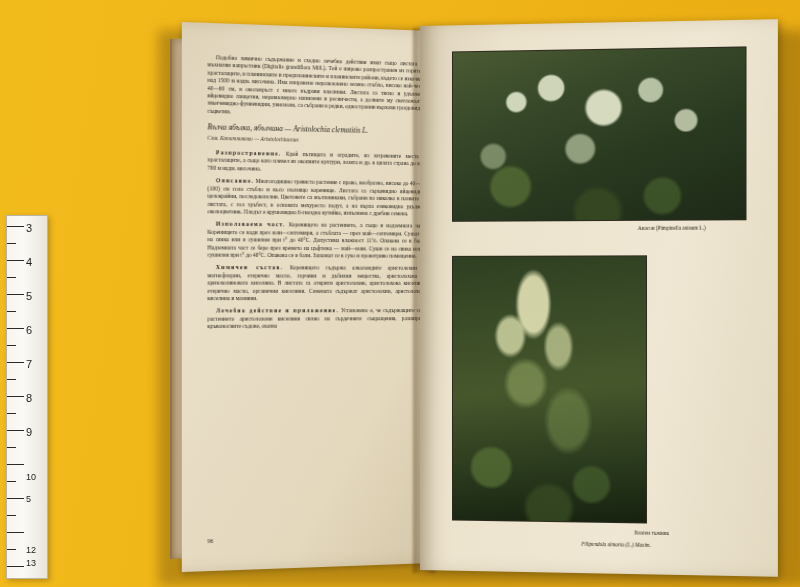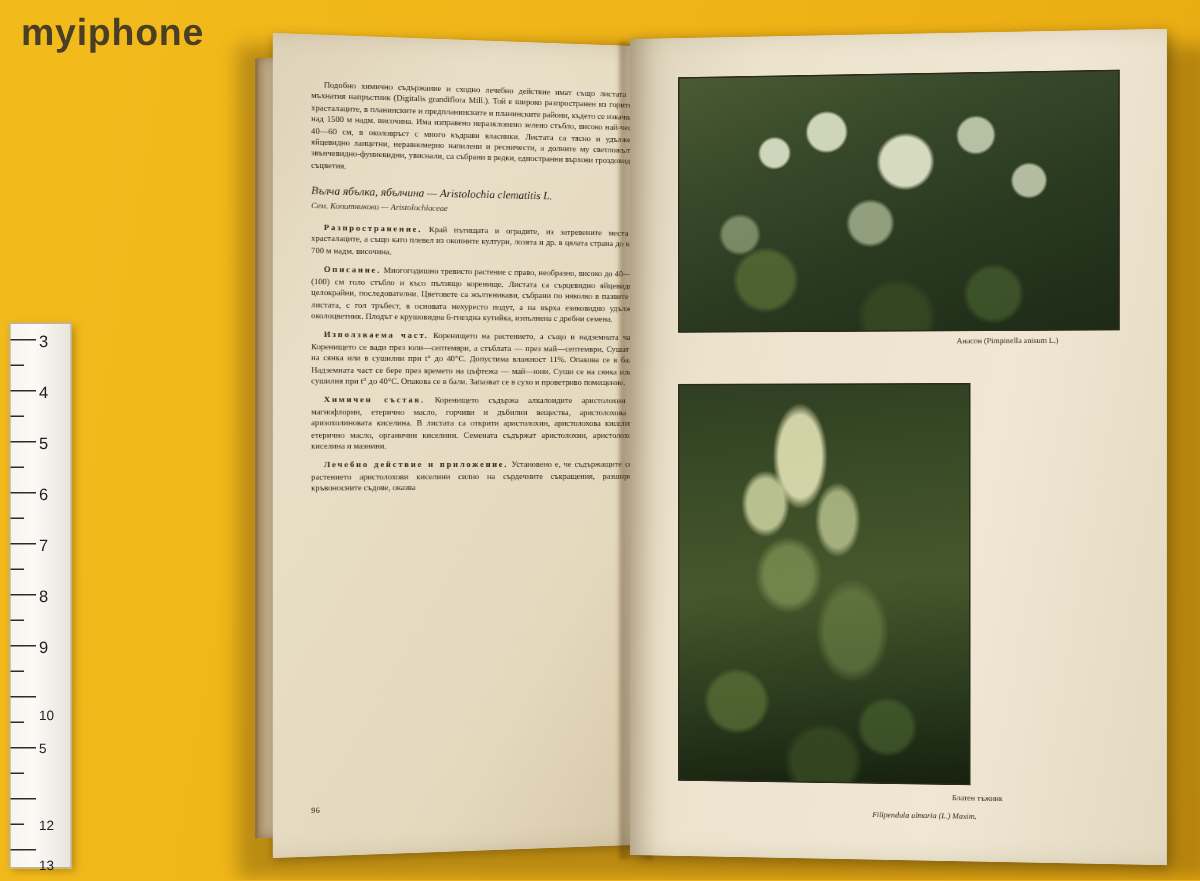--- a/index.html
+++ b/index.html
@@ -230,21 +230,20 @@
     color: #1d1d1d;
     transform: translateY(-8px);
   }
   .ruler-num.small { font-size: 9px; }
 </style>
 </head>
 <body>
 
 <div class="scene">
 
-  <div class="watermark-top">myiphone</div>
 
   <div class="book-shadow"></div>
 
   <div class="book">
 
     <div class="page-block-left"></div>
 
     <div class="page-left">
       <div class="text-col">
 
@@ -328,17 +327,17 @@
     <div class="ruler-num" style="top:14px;">3</div>
     <div class="ruler-num" style="top:48px;">4</div>
     <div class="ruler-num" style="top:82px;">5</div>
     <div class="ruler-num" style="top:116px;">6</div>
     <div class="ruler-num" style="top:150px;">7</div>
     <div class="ruler-num" style="top:184px;">8</div>
     <div class="ruler-num" style="top:218px;">9</div>
     <div class="ruler-num small" style="top:264px;">10</div>
     <div class="ruler-num small" style="top:286px;">5</div>
     <div class="ruler-num small" style="top:337px;">12</div>
-    <div class="ruler-num small" style="top:364px;">13</div>
+    <div class="ruler-num small" style="top:350px;">13</div>
   </div>
 
 
 </div>
 
 </body></html>

